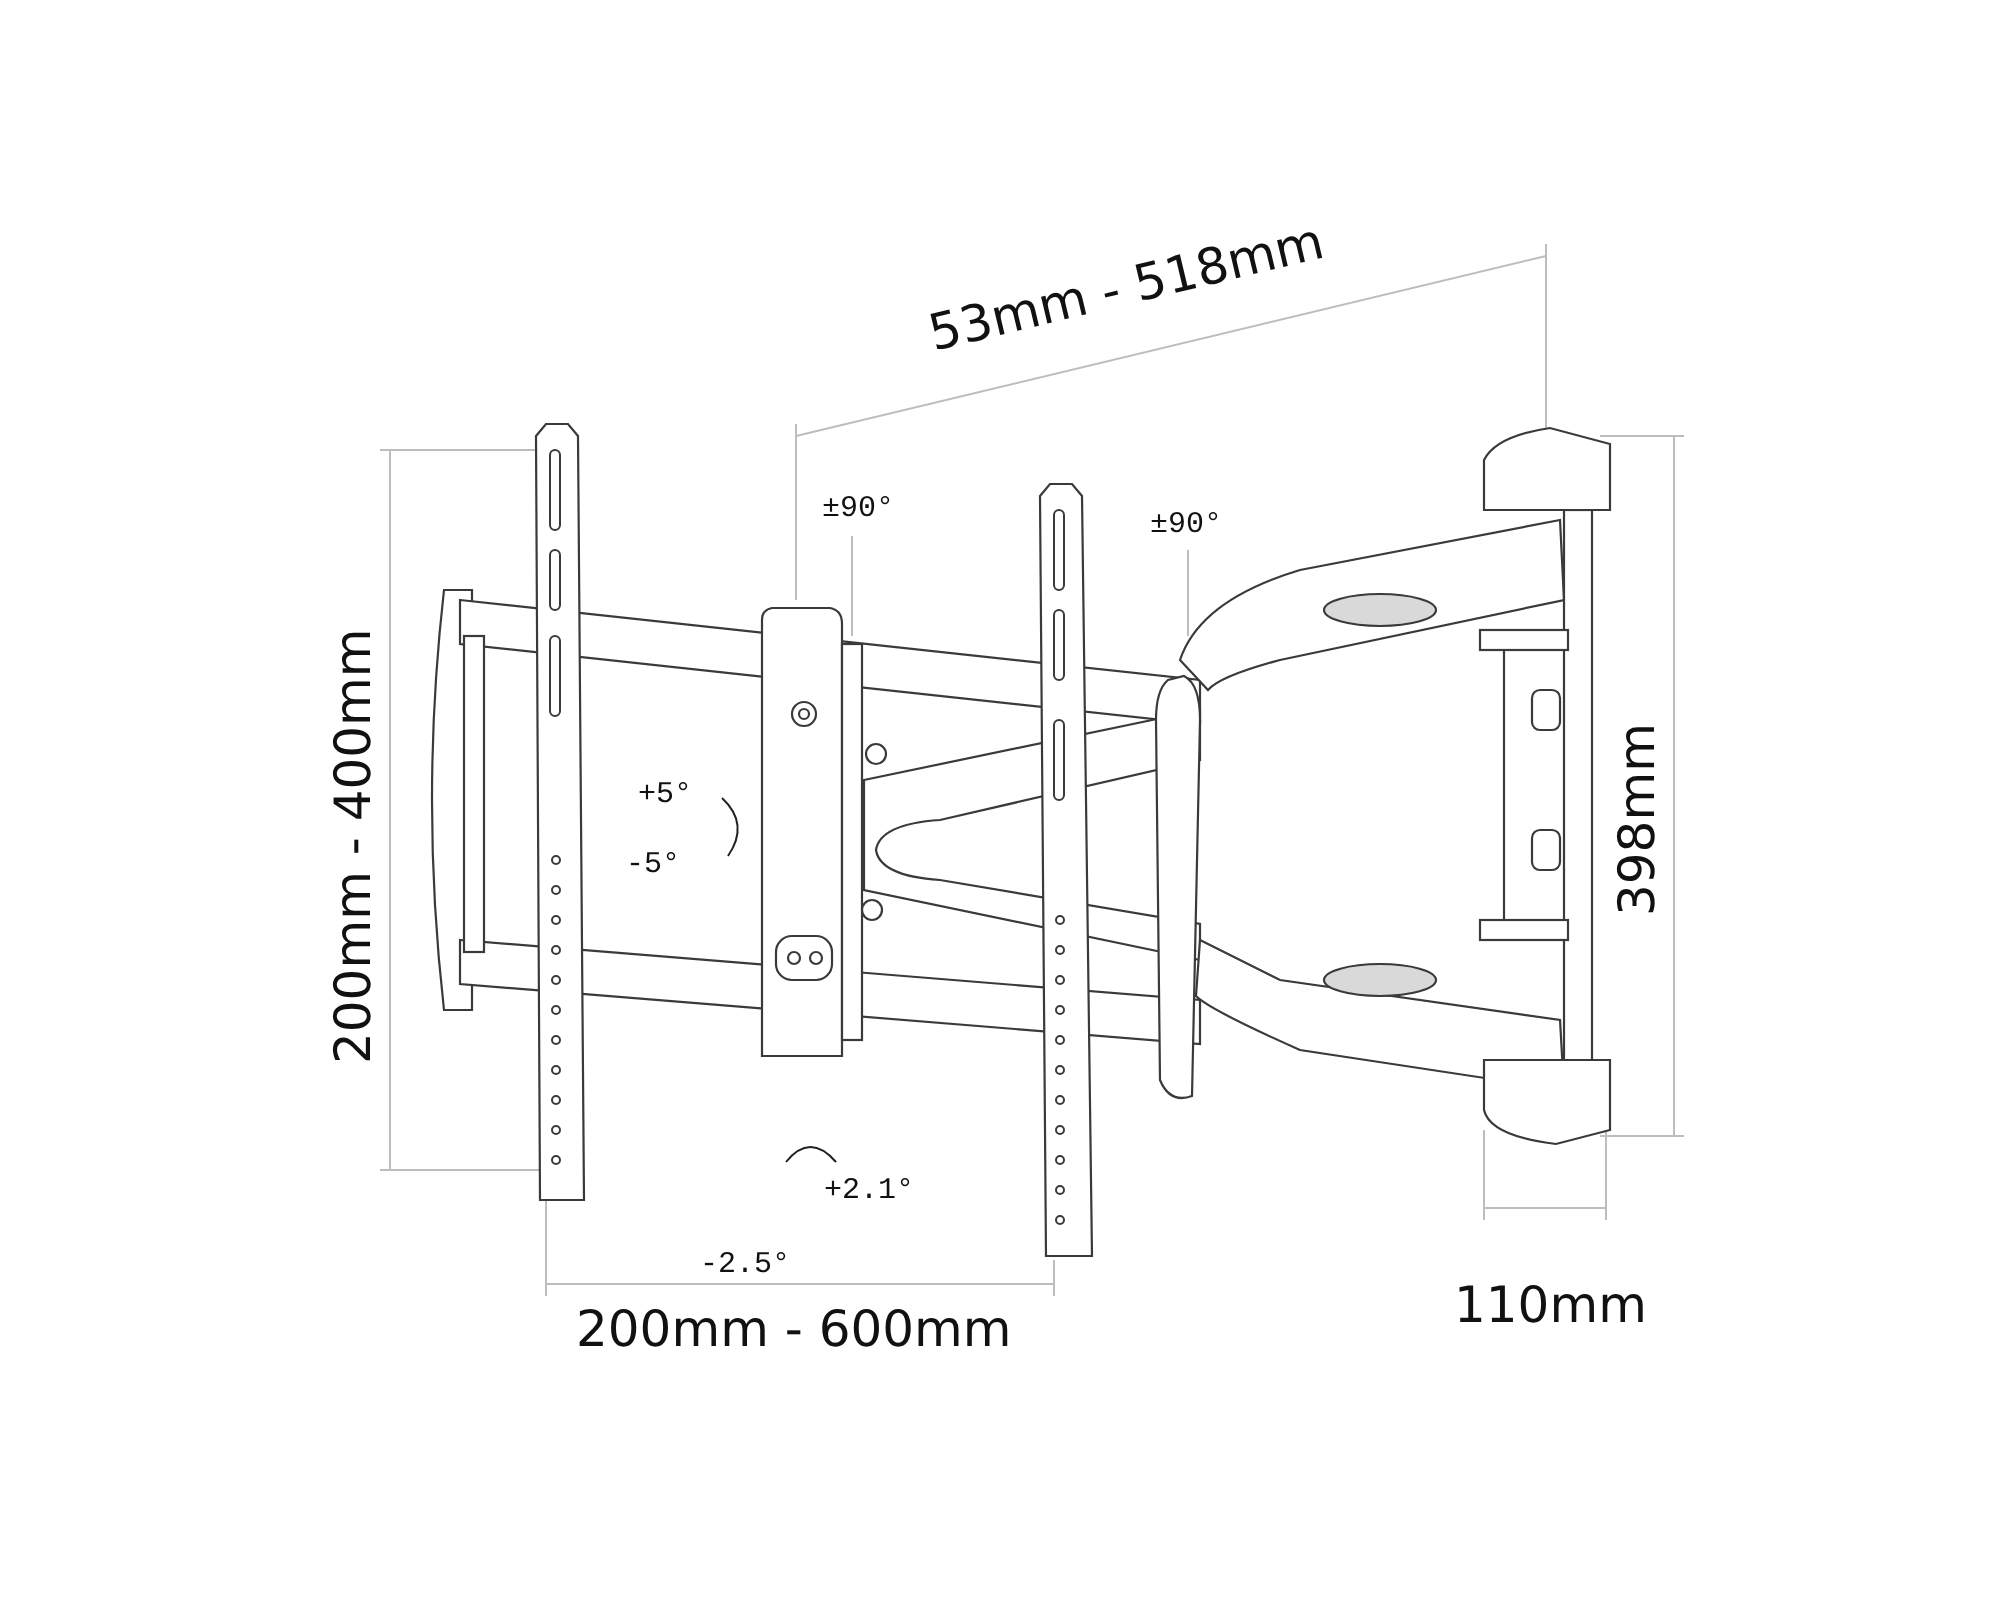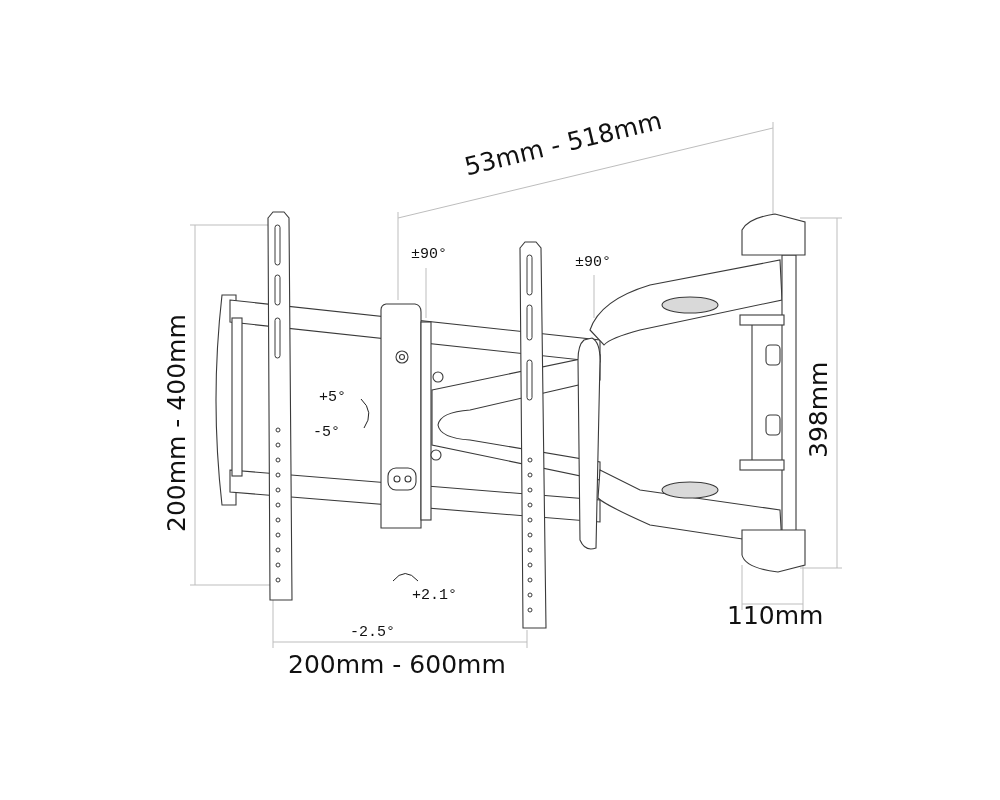--- a/index.html
+++ b/index.html
@@ -116,21 +116,21 @@
       <path d="M361 399 Q375 412 364 428"></path>
       <path d="M393 581 Q405 566 418 581"></path>
     </g>
   </svg>
 
   
   <div class="lbl big" style="left:462px;top:155px;transform:rotate(-13.5deg);transform-origin:left top;">53mm - 518mm</div>
   <div class="lbl big" style="left:164px;top:532px;transform:rotate(-90deg);transform-origin:left top;">200mm - 400mm</div>
   <div class="lbl big" style="left:288px;top:652px;">200mm - 600mm</div>
   <div class="lbl big" style="left:806px;top:458px;transform:rotate(-90deg);transform-origin:left top;">398mm</div>
-  <div class="lbl big" style="left:727px;top:603px;text-align:right;">110mm</div>
+  <div class="lbl big" style="left:727px;top:640px;text-align:right;">110mm</div>
 
   <div class="lbl angle" style="left:411px;top:247px;">±90°</div>
   <div class="lbl angle" style="left:575px;top:255px;">±90°</div>
   <div class="lbl angle" style="left:319px;top:390px;">+5°</div>
   <div class="lbl angle" style="left:313px;top:425px;">-5°</div>
   <div class="lbl angle" style="left:350px;top:589px;margin-top:36px;">-2.5°</div>
   <div class="lbl angle" style="left:412px;top:588px;">+2.1°</div>
 </div>
 
 </body></html>

